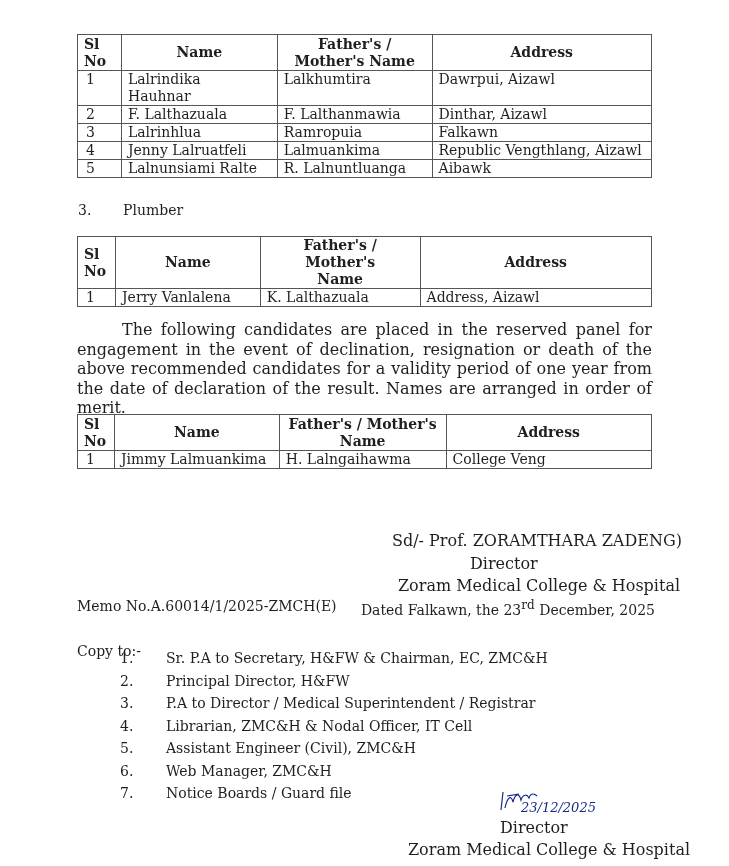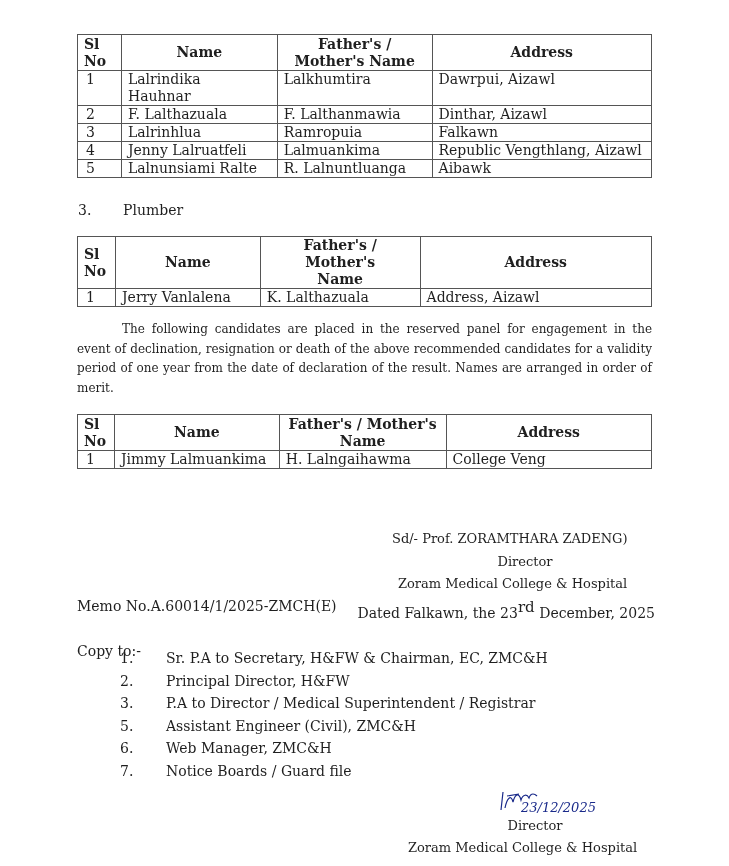--- a/index.html
+++ b/index.html
@@ -17,23 +17,23 @@
   }
   table.cand th {
     font-weight: bold; text-align: center; vertical-align: middle; font-size: 14px;
   }
   table.cand th.sl { text-align: left; }
   table.cand td.sl { padding-left: 8px; }
   .section-heading { position: absolute; left: 78px; top: 202px; font-weight: normal; font-size: 14px; }
   .section-heading .num { display: inline-block; width: 45px; }
   .para {
     position: absolute; left: 77px; width: 575px; top: 320px;
-    text-align: justify; text-indent: 45px; line-height: 19.5px; font-size: 12px;
+    text-align: justify; text-indent: 45px; line-height: 19.5px; font-size: 16px;
   }
-  .sig { position: absolute; text-align: center; font-size: 13px; }
+  .sig { position: absolute; text-align: left; font-size: 16px; }
   .memo { position: absolute; left: 77px; top: 598px; width: 578px; font-size: 14px; white-space: nowrap; }
   .memo .date { position: absolute; right: 0; top: 0; }
   .copy-to { position: absolute; left: 77px; top: 624px; font-size: 14px; margin-top: 19px; }
   .copy-list { position: absolute; left: 120px; top: 650px; font-size: 14px; }
   .copy-item { height: 22.5px; white-space: nowrap; }
   .copy-item .n { display: inline-block; width: 46px; }
   .scribble { position: absolute; left: 497px; top: 788px; }
 </style>
 </head>
 <body>
@@ -136,28 +136,29 @@
   </tr>
 </tbody>
   </table>
 
 <div class="sig" style="left:392px; top:531px; white-space:nowrap;">Sd/- Prof. ZORAMTHARA ZADENG)</div>
 <div class="sig" style="left:470px; top:554px; width:110px;">Director</div>
 <div class="sig" style="left:398px; top:576px; white-space:nowrap;">Zoram Medical College &amp; Hospital</div>
 
 <div class="memo">
   <span>Memo No.A.60014/1/2025-ZMCH(E)</span>
-  <span class="date"><span>Dated Falkawn, the 23</span><sup style="font-size:15px;">rd</sup><span style="white-space:pre;"> December, 2025</span></span>
+  <span class="date"><span>Dated Falkawn, the 23</span><sup style="font-size:12px;">rd</sup><span style="white-space:pre;"> December, 2025</span></span>
 </div>
 
 <div class="copy-to">Copy to:-</div>
 <div class="copy-list">
   <div class="copy-item"><span class="n">1.</span><span>Sr. P.A to Secretary, H&amp;FW &amp; Chairman, EC, ZMC&amp;H</span></div>
   <div class="copy-item"><span class="n">2.</span><span>Principal Director, H&amp;FW</span></div>
   <div class="copy-item"><span class="n">3.</span><span>P.A to Director / Medical Superintendent / Registrar</span></div>
+  <div class="copy-item"><span class="n">4.</span><span>Librarian, ZMC&amp;H &amp; Nodal Officer, IT Cell</span></div>
   <div class="copy-item"><span class="n">5.</span><span>Assistant Engineer (Civil), ZMC&amp;H</span></div>
   <div class="copy-item"><span class="n">6.</span><span>Web Manager, ZMC&amp;H</span></div>
   <div class="copy-item"><span class="n">7.</span><span>Notice Boards / Guard file</span></div>
 </div>
 
 <svg class="scribble" width="120" height="40" viewBox="0 0 120 40">
   <path id="sig-ink-1" d="M4 22 L6 4 M8 20 C10 10 14 6 16 14 C18 6 22 4 24 12 C26 6 30 6 32 10 C34 4 38 6 40 8 M10 8 L22 6" fill="none" stroke-width="1.2" stroke="#1a2a8a"></path>
   <text id="sig-ink-2" x="24" y="24" font-size="13" font-style="italic" font-family="DejaVu Serif, serif" fill="#1a2a8a">23/12/2025</text>
 </svg>
 <div class="sig" style="left:500px; top:818px; width:70px;">Director</div>

